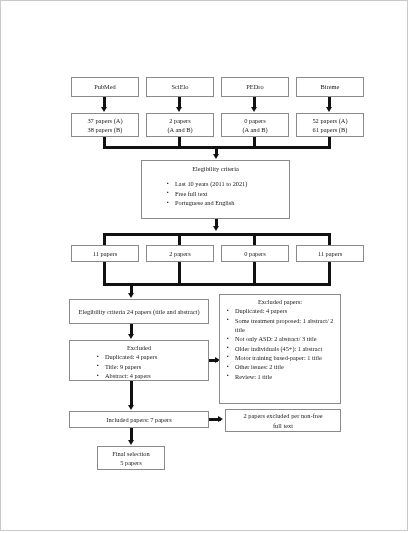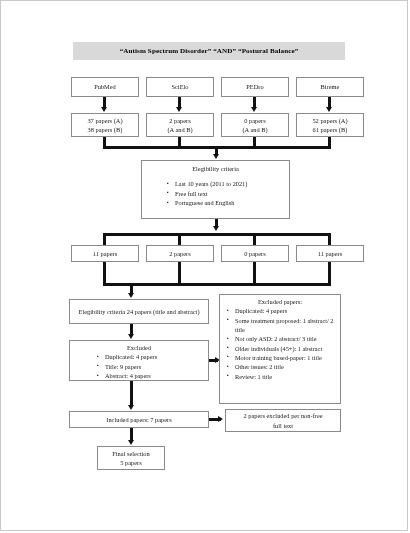--- a/index.html
+++ b/index.html
@@ -78,21 +78,20 @@
     display:block;text-align:center;
     font-size:6.4px;margin-bottom:1px;
   }
   .cap{font-size:6.4px;}
 </style>
 </head>
 <body>
 
 <div id="page">
 
-  <div class="title-bar">“Autism Spectrum Disorder” “AND” “Postural Balance”</div>
 
   <div class="box" style="left:70px;top:76px;width:68px;height:20px;">
     <span class="cap">PubMed</span>
   </div>
   <div class="box" style="left:145px;top:76px;width:68px;height:20px;">
     <span class="cap">SciElo</span>
   </div>
   <div class="box" style="left:220px;top:76px;width:68px;height:20px;">
     <span class="cap">PEDro</span>
   </div>

